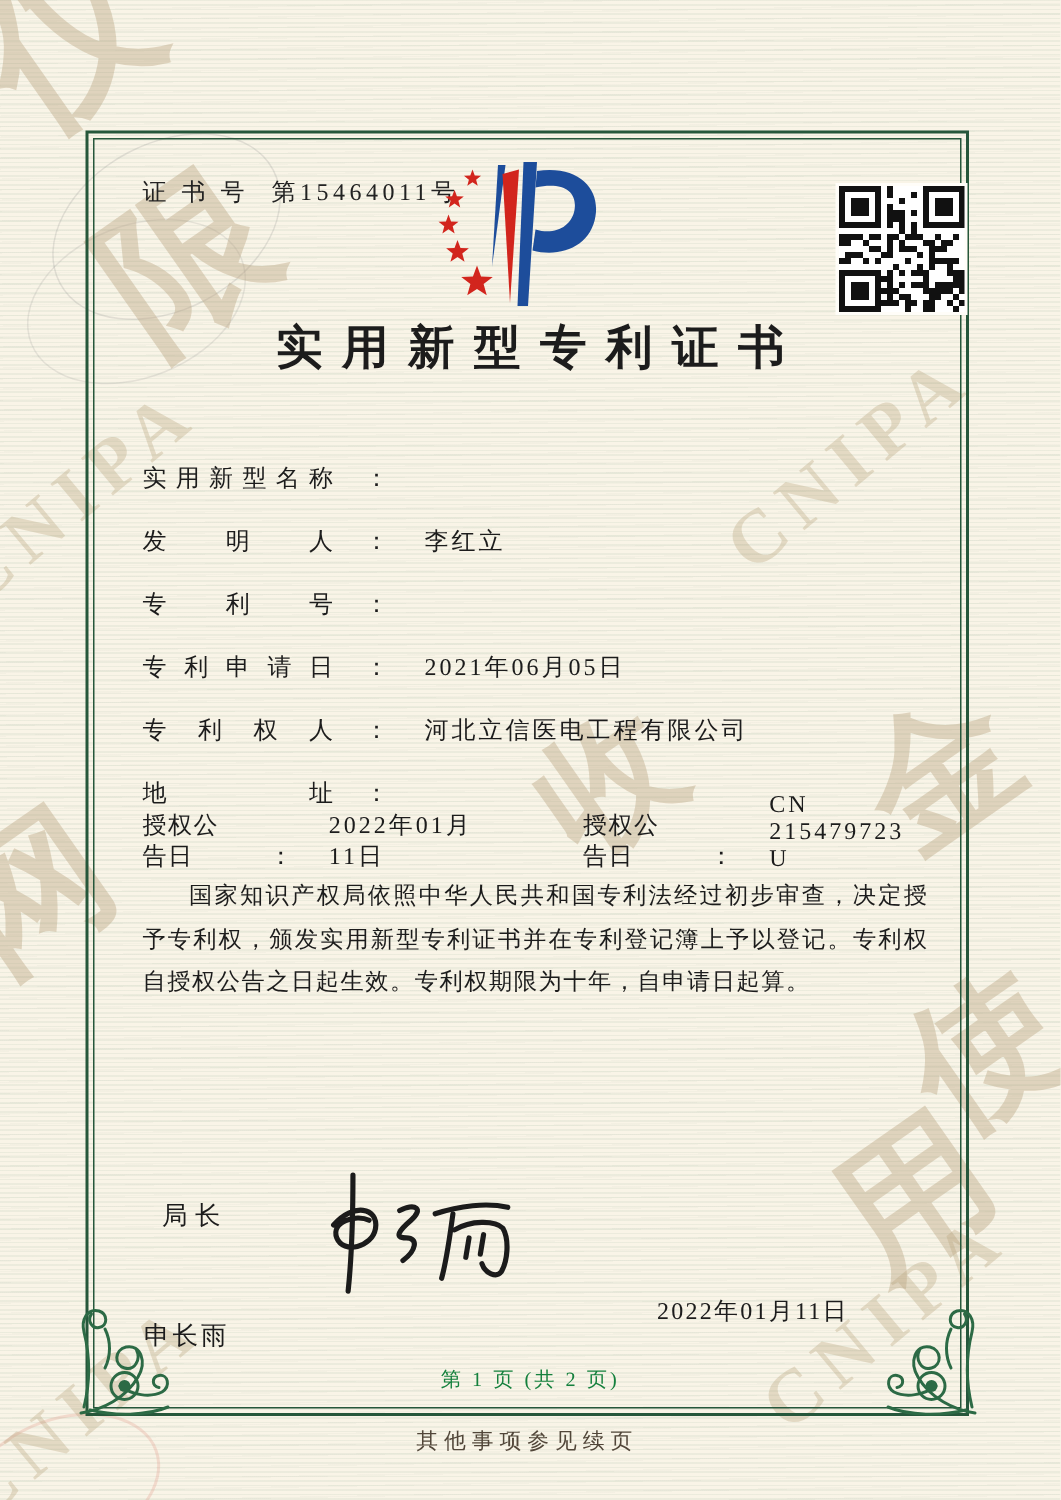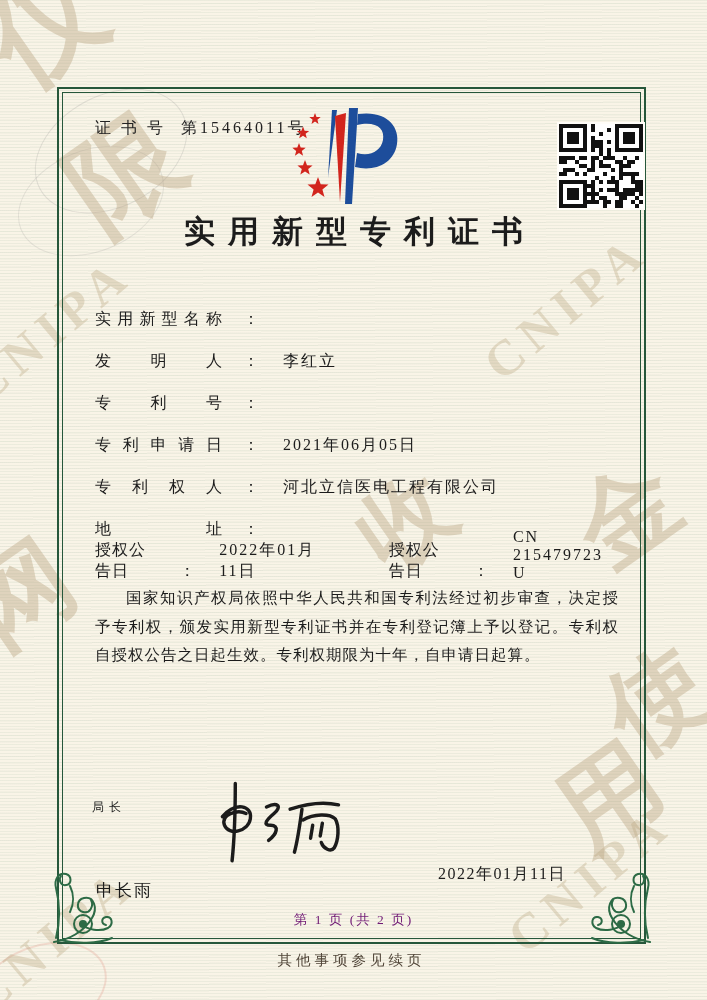--- a/index.html
+++ b/index.html
@@ -48,25 +48,25 @@
   }
   .g-label{letter-spacing:1px;}
   .f-colon{margin-right:4px;}
   .f-value{letter-spacing:2px;}
   .g-gap{width:38px;display:inline-block;}
   .body-text{
     left:95px;top:584px;width:524px;font-size:15.5px;line-height:1.85;
     text-align:justify;letter-spacing:1px;
   }
   .body-text p{margin:0;text-indent:2em;}
-  .sign-title{left:92px;top:799px;font-size:12px;letter-spacing:5px;}
+  .sign-title{left:108px;top:799px;font-size:17px;letter-spacing:5px;}
   .sign-name{left:96px;top:835px;font-size:17px;letter-spacing:2px;margin-top:44px;}
   .sig-svg{left:190px;top:778px;}
   .issue-date{left:438px;top:864px;font-size:16px;letter-spacing:1.5px;}
-  .pagination{left:0;top:911px;width:707px;text-align:center;font-size:13.5px;letter-spacing:2px;color:#701a75;}
+  .pagination{left:0;top:911px;width:707px;text-align:center;font-size:13.5px;letter-spacing:2px;color:#15803d;}
   .footer-note{left:0;top:951px;width:703px;text-align:center;font-size:14.5px;letter-spacing:4px;color:#514639;}
 </style>
 </head>
 <body>
 
 <div class="guilloche"></div>
 
 <div class="arc" style="left:30px;top:95px;width:160px;height:110px;border:1.5px solid rgba(140,140,140,0.22);transform:rotate(-28deg);"></div>
 <div class="arc" style="left:15px;top:150px;width:150px;height:100px;border:1.5px solid rgba(140,140,140,0.18);transform:rotate(-22deg);"></div>
 <div class="arc" style="left:-25px;top:945px;width:130px;height:85px;border:2px solid rgba(225,150,135,0.28);transform:rotate(-20deg);"></div>

